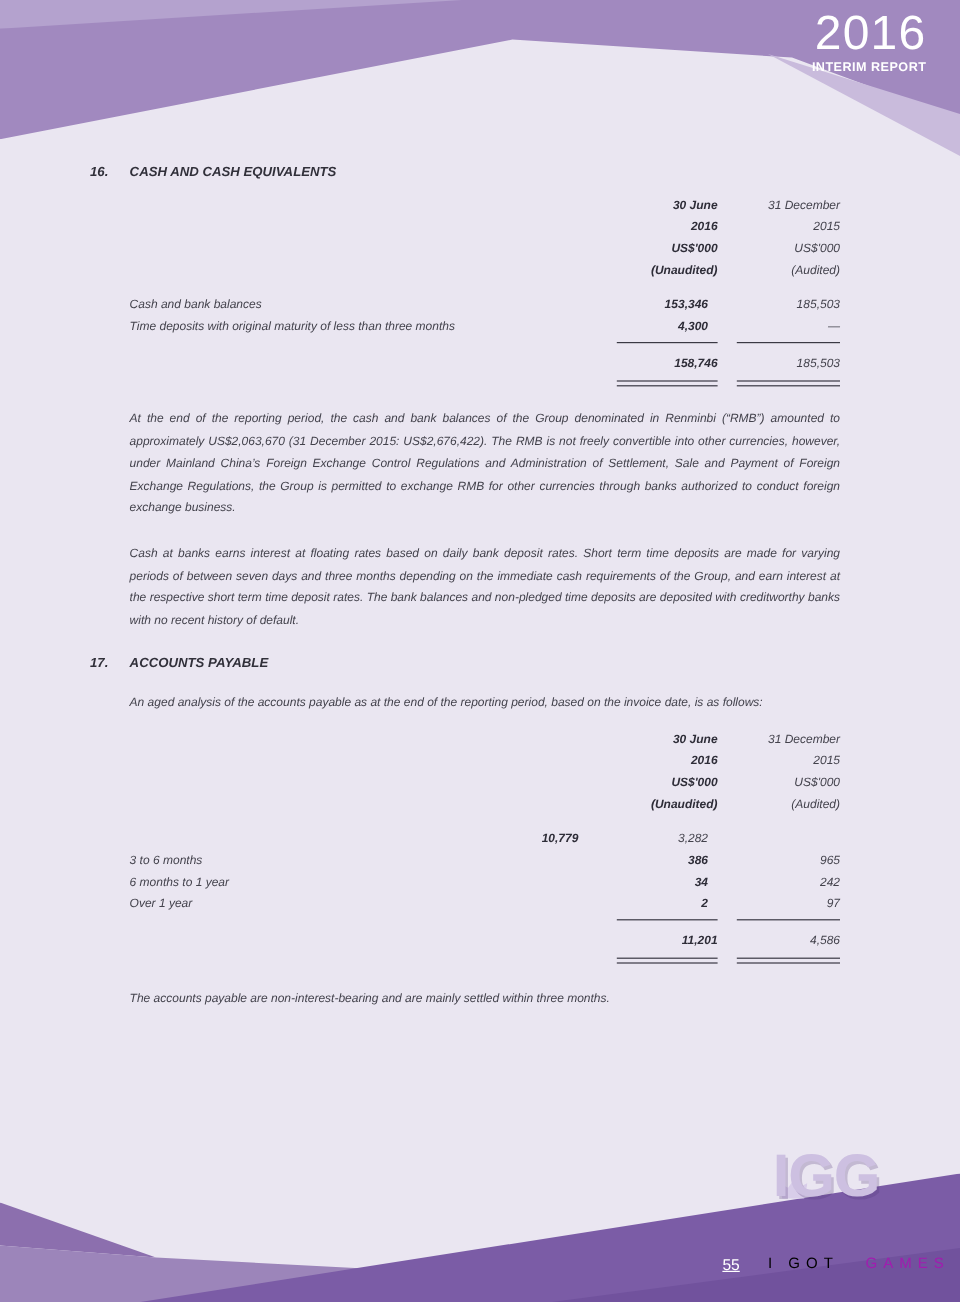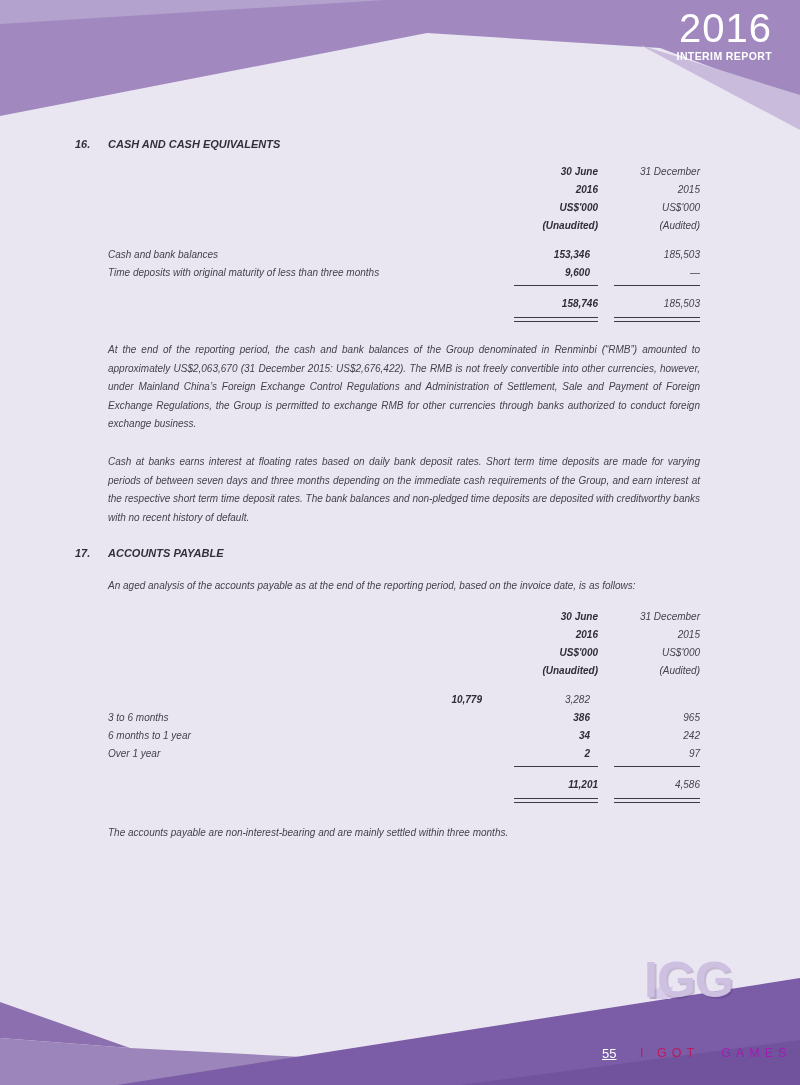--- a/index.html
+++ b/index.html
@@ -48,21 +48,21 @@
   .para{margin:19px 0 0 0;line-height:18.6px;text-align:justify;}
   .intro{margin:18px 0 0 0;line-height:18px;text-align:left;}
   .lastpara{margin-top:21px;}
   
   .crown{position:absolute;left:649px;top:984px;width:24px;height:15px;background:#d8cde9;z-index:3;
     clip-path:polygon(50% 0,68% 38%,100% 12%,88% 100%,12% 100%,0 12%,32% 38%);}
   .igg{position:absolute;left:644px;top:955px;z-index:3;font-size:50px;line-height:1;font-weight:bold;
     letter-spacing:-1px;color:#cdc0e1;text-shadow:2px 2px 0 rgba(80,50,120,0.25);}
   .tagline{position:absolute;left:640px;top:1046px;z-index:3;font-size:12.5px;letter-spacing:5px;
     white-space:nowrap;}
-  .tg-w{color:#be185d;}
+  .tg-w{color:#000000;}
   .tg-l{color:#a21caf;margin-left:14px;}
   .pageno{position:absolute;left:602px;top:1046px;z-index:3;font-size:13px;color:#ffffff;text-decoration:underline;}
 </style>
 </head>
 <body>
 
 <div class="page">
 
   <div class="shape hdr hdr-main"></div>
   <div class="shape hdr hdr-tl"></div>
@@ -96,21 +96,21 @@
           </div>
         </div>
 
         <div class="grid trow rows-start">
           <div class="tlabel">Cash and bank balances</div>
           <div class="tval bold">153,346</div>
           <div class="tval">185,503</div>
         </div>
         <div class="grid trow">
           <div class="tlabel">Time deposits with original maturity of less than three months</div>
-          <div class="tval bold">9,600</div>
+          <div class="tval bold">4,300</div>
           <div class="tval">—</div>
         </div>
         <div class="grid rulerow">
           <div></div>
           <div class="r1"></div>
           <div class="r1"></div>
         </div>
         <div class="grid totalrow">
           <div></div>
           <div class="tval bold">158,746</div>

